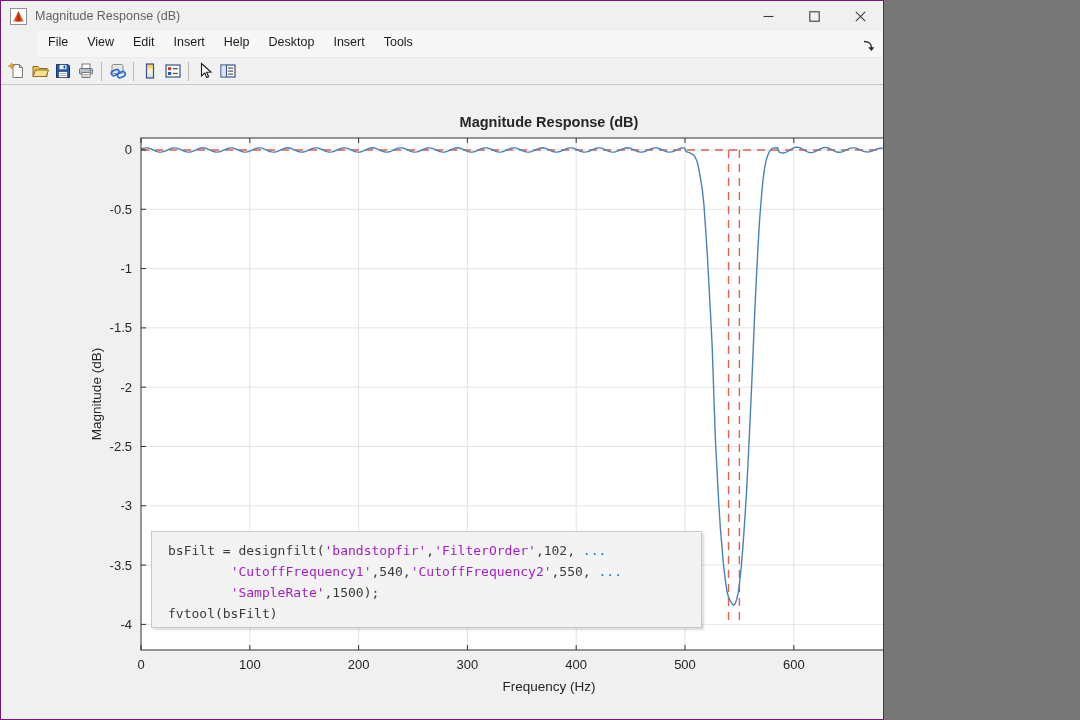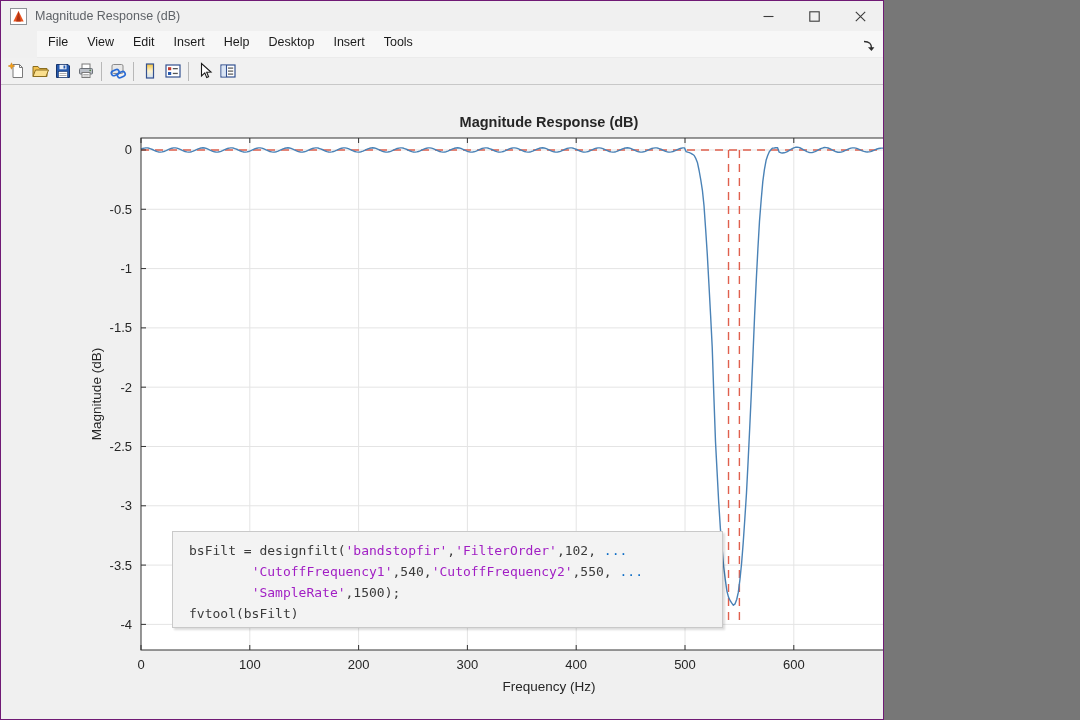--- a/index.html
+++ b/index.html
@@ -22,21 +22,21 @@
   .dock-btn{position:absolute;right:6px;top:5px;width:18px;height:18px;display:flex;align-items:center;justify-content:center;}
   
   .toolbar{height:27px;background:#f1f1f1;border-bottom:1px solid #c8c8c8;display:flex;align-items:center;padding-left:4px;}
   .tool-btn{width:23px;height:23px;display:flex;align-items:center;justify-content:center;border:1px solid transparent;}
   .tool-sep{width:1px;height:19px;background:#b8b8b8;margin:0 4px;}
   
   .figure-area{position:relative;width:1080px;height:635px;background:#f0f0f0;}
   .plot-svg{position:absolute;left:0;top:0;}
   
   .code-box{
-    position:absolute;left:171px;top:446px;width:551px;height:97px;
+    position:absolute;left:150px;top:446px;width:551px;height:97px;
     background:#f3f3f3;border:1px solid #c9c9c9;
     box-shadow:2px 2px 2px rgba(0,0,0,0.14);
     padding:8px 0 0 16px;
     font-family:"DejaVu Sans Mono","Liberation Mono",monospace;
     font-size:13px;line-height:21px;white-space:pre;
   }
   .tok-code{color:#3a3a3a;}
   .tok-string{color:#a11fc4;}
   .tok-ellipsis{color:#0d6dc6;}
 </style>

